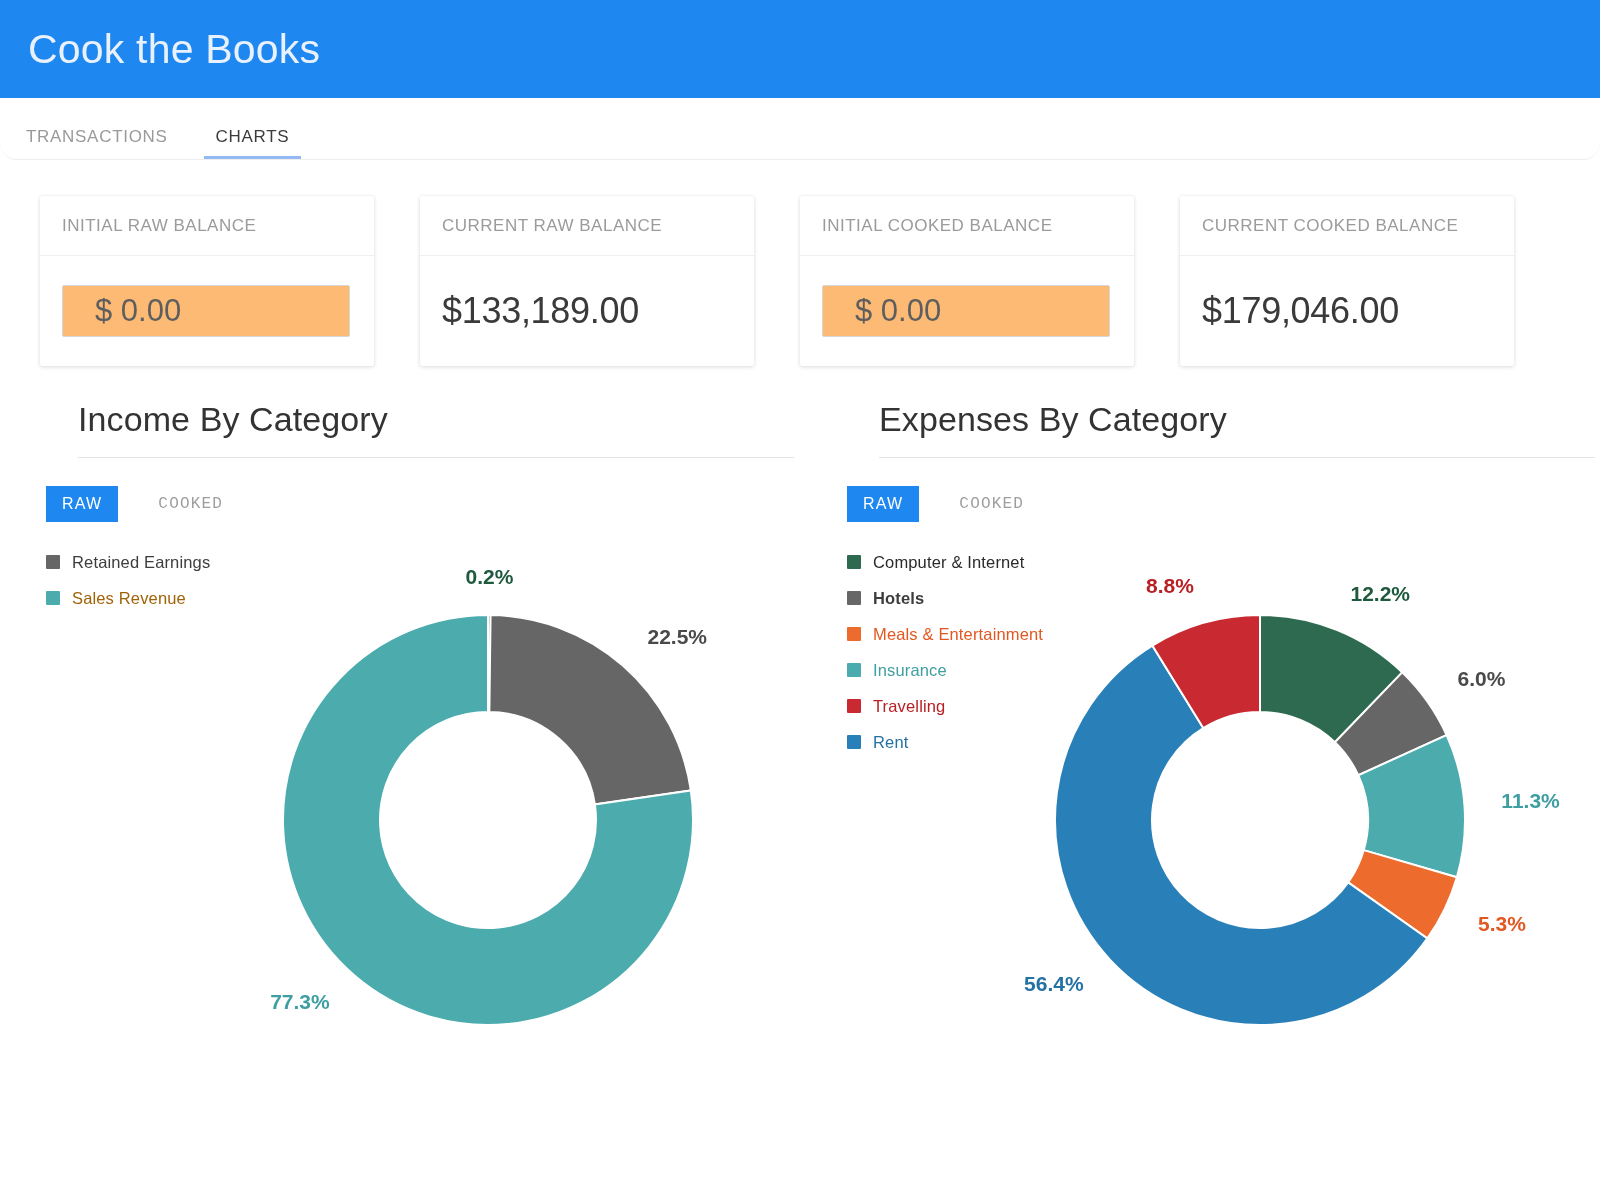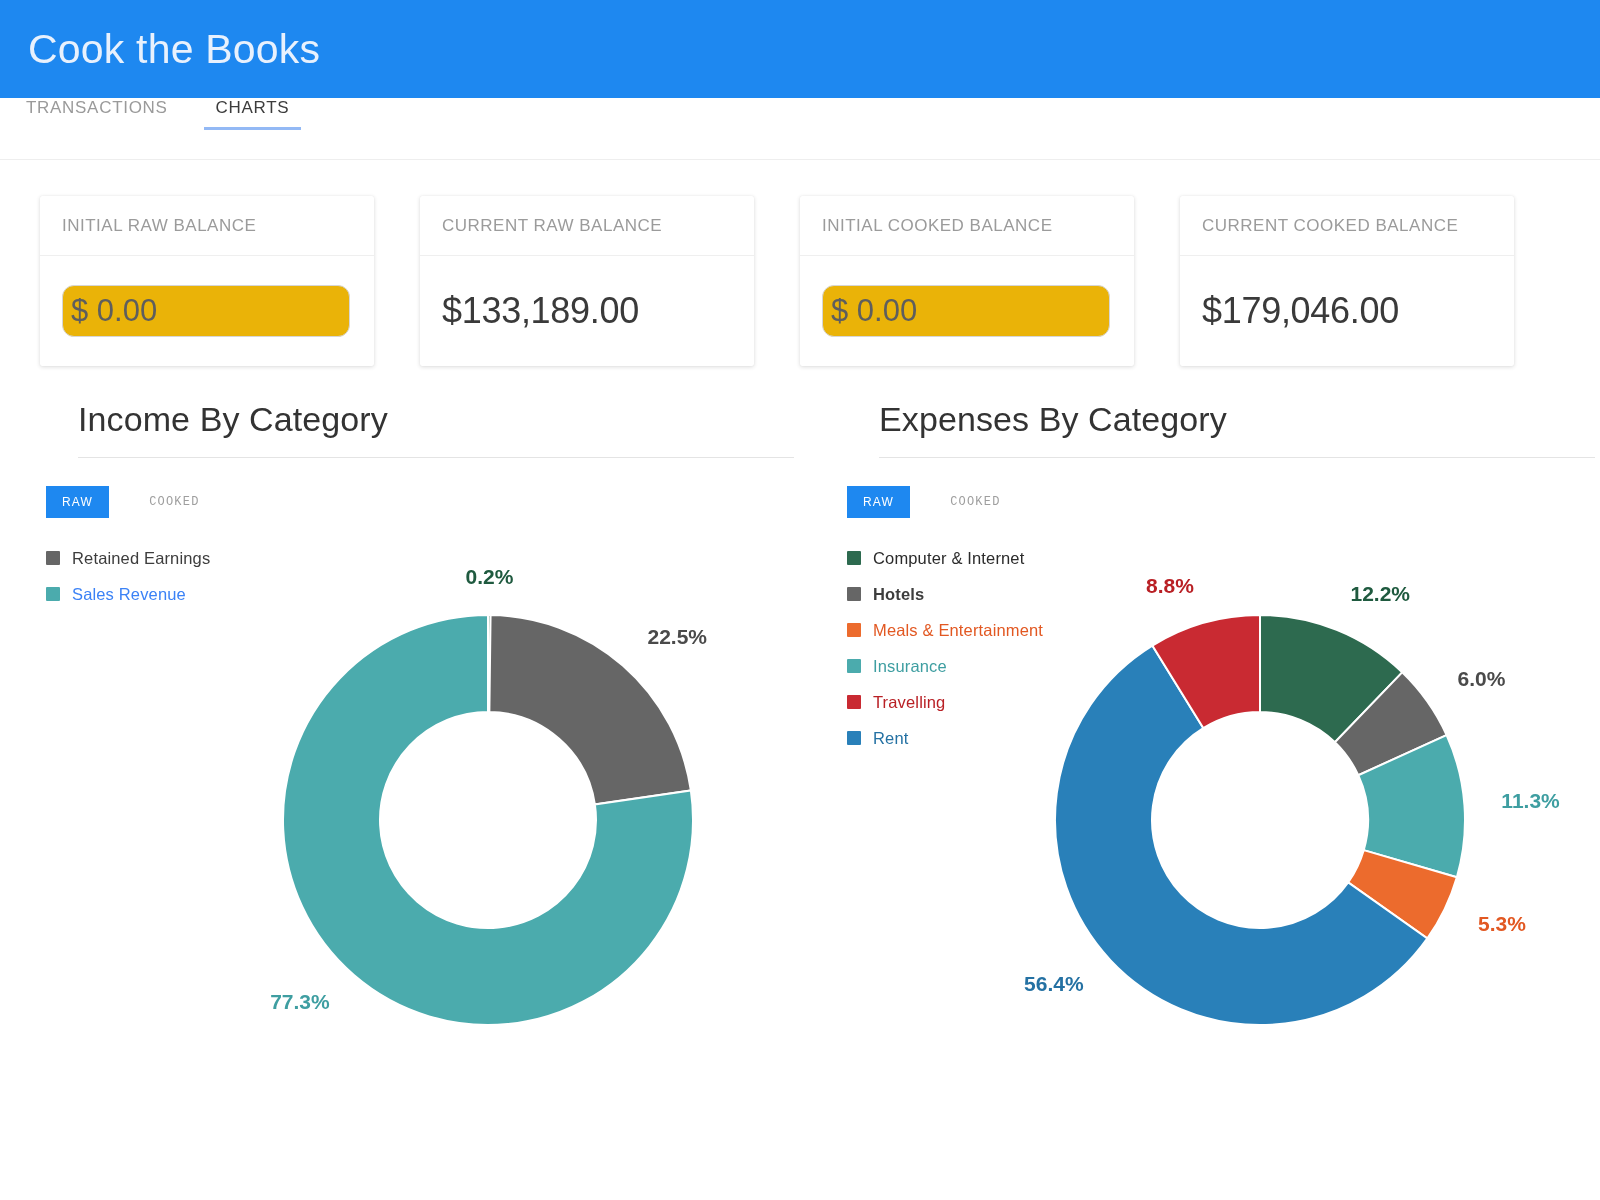--- a/index.html
+++ b/index.html
@@ -40,21 +40,22 @@
 
   
   .tabbar {
     position: absolute;
     left: 0; top: 98px;
     width: 1600px;
     height: 62px;
     background: #ffffff;
     border-bottom: 1px solid #eeeeee;
     display: flex;
-    align-items: flex-start;
+    align-items: flex-end;
+    border-radius: 17px;
   }
   .tab {
     position: relative;
     padding: 0 0 12px 0;
     font-size: 17px;
     letter-spacing: 0.7px;
     color: #9a9a9a;
     background: none;
     border: none;
     font-family: "Liberation Sans", sans-serif;
@@ -105,26 +106,26 @@
   .card-body {
     flex: 1;
     display: flex;
     align-items: center;
     padding-left: 22px;
   }
   .balance-input {
     width: 288px;
     height: 52px;
     border: 1px solid #d6d6d6;
-    border-radius: 12px;
+    border-radius: 2px;
     font-size: 31px;
     font-family: "Liberation Sans", sans-serif;
     color: #5e5e5e;
-    padding-left: 8px;
-    background: #eab308;
+    padding-left: 32px;
+    background: #fdba74;
     outline: none;
   }
   .balance-static {
     font-size: 36px;
     color: #3a3a3a;
     letter-spacing: -0.3px;
     white-space: nowrap;
   }
 
   
@@ -148,21 +149,21 @@
     width: 716px;
     margin-left: 32px;
   }
 
   .toggle-row {
     margin-top: 28px;
     display: flex;
     align-items: center;
   }
   .toggle-btn {
-    font-size: 12px;
+    font-size: 16px;
     letter-spacing: 1.2px;
     font-family: "Liberation Sans", sans-serif;
     border: none;
     background: none;
     cursor: pointer;
     padding: 9px 16px;
     color: #9e9e9e;
   }
   .toggle-btn.active {
     background: #1E88F0;
@@ -263,21 +264,21 @@
         <button class="toggle-btn active">RAW</button>
         <button class="toggle-btn secondary">COOKED</button>
       </div>
       <div class="legend" id="income-legend">
           <div class="legend-item">
             <span class="legend-swatch" style="background: rgb(102, 102, 102);"></span>
             <span class="legend-label" style="color: rgb(61, 61, 61);">Retained Earnings</span>
           </div>
           <div class="legend-item">
             <span class="legend-swatch" style="background: rgb(75, 171, 173);"></span>
-            <span class="legend-label" style="color: #3b82f6;">Sales Revenue</span>
+            <span class="legend-label" style="color: #a16207;">Sales Revenue</span>
           </div>
         </div>
     </div>
 
     <div class="panel right">
       <div class="panel-title">Expenses By Category</div>
       <div class="toggle-row">
         <button class="toggle-btn active">RAW</button>
         <button class="toggle-btn secondary">COOKED</button>
       </div>

